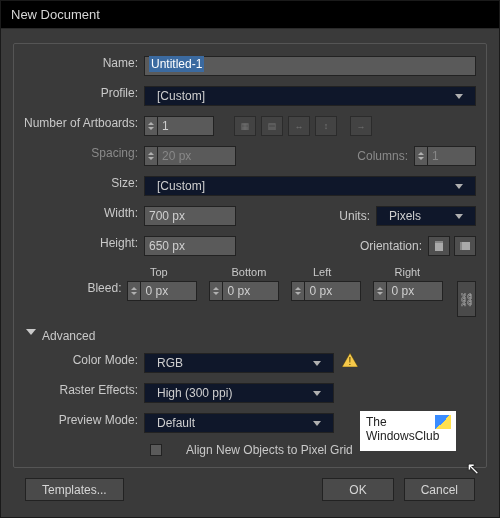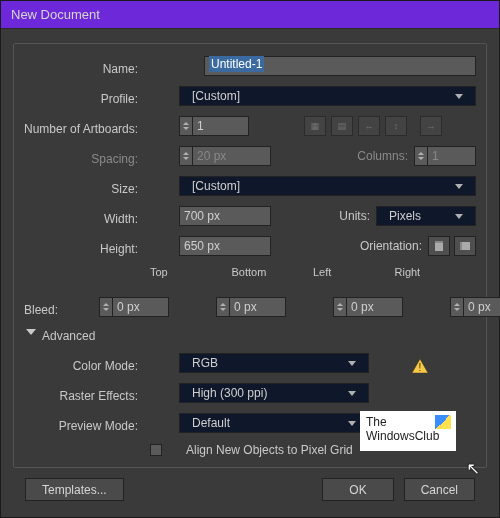--- a/index.html
+++ b/index.html
@@ -1,25 +1,25 @@
 <!DOCTYPE html>
 <html><head>
 <meta charset="utf-8">
 <style>
   * { box-sizing: border-box; margin: 0; padding: 0; font-family: "Segoe UI", Arial, sans-serif; }
   body { width: 500px; height: 518px; background: #3a3a3a; color: #c9c9c9; font-size: 12px; overflow: hidden; position: relative; }
   .window { background: #3a3a3a; border: 1px solid #1a1a1a; height: 100%; }
-  .titlebar { background: #6d28d9; padding: 6px 10px; color: #d6d6d6; font-size: 13px; border-bottom: 1px solid #2a2a2a; }
+  .titlebar { background: #000000; padding: 6px 10px; color: #d6d6d6; font-size: 13px; border-bottom: 1px solid #2a2a2a; }
   .content { padding: 14px 12px 8px 12px; }
   .panel { border: 1px solid #555; padding: 12px 10px 10px 10px; position: relative; border-radius: 2px; }
-  .row { display: flex; align-items: flex-end; margin-bottom: 10px; gap: 35px; }
+  .row { display: flex; align-items: flex-start; margin-bottom: 10px; }
   .row:last-child { margin-bottom: 0; }
   .label { width: 120px; text-align: right; padding-right: 6px; color: #c9c9c9; white-space: nowrap; }
   .label.dim { color: #8a8a8a; }
-  .input-text { flex: 1; background: #5a5a5a; border: 1px solid #222; color: #e4e4e4; height: 20px; padding: 0 4px; font-size: 12px; margin-left: 25px; }
+  .input-text { flex: 1; background: #5a5a5a; border: 1px solid #222; color: #e4e4e4; height: 20px; padding: 0 4px; font-size: 12px; }
   .input-text.sel { background: #5a5a5a; }
   .input-text.sel span { background: #3b6aa0; color: #fff; padding: 1px 2px; }
   .dropdown { flex: 1; background: #0f172a; border: 1px solid #222; color: #cfcfcf; height: 20px; padding: 0 12px; display: flex; align-items: center; justify-content: space-between; cursor: default; }
   .dropdown .chev { border-left: 4px solid transparent; border-right: 4px solid transparent; border-top: 5px solid #b0b0b0; margin-left: 4px; }
   .numbox { display: flex; align-items: center; }
   .stepper { width: 14px; height: 20px; background: #5a5a5a; border: 1px solid #222; display: flex; flex-direction: column; justify-content: center; align-items: center; }
   .stepper .up { border-left: 3px solid transparent; border-right: 3px solid transparent; border-bottom: 3px solid #b0b0b0; margin-bottom: 2px; }
   .stepper .dn { border-left: 3px solid transparent; border-right: 3px solid transparent; border-top: 3px solid #b0b0b0; }
   .numinput { background: #5a5a5a; border: 1px solid #222; border-left: none; color: #cfcfcf; height: 20px; padding: 0 4px; font-size: 12px; }
   .numinput.dim { color: #888; }

